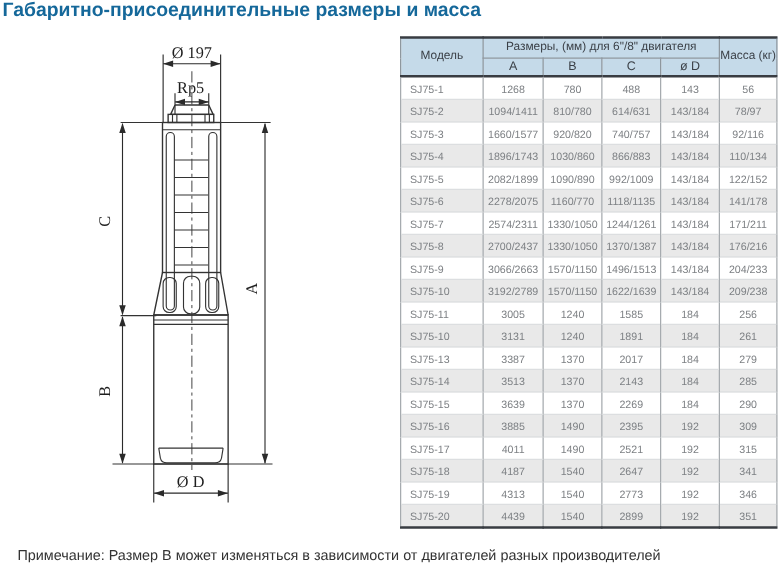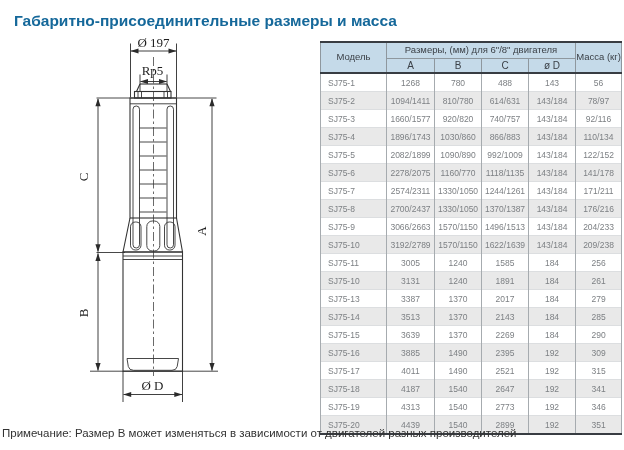--- a/index.html
+++ b/index.html
@@ -1,33 +1,33 @@
 <!DOCTYPE html>
 <html><head>
 <meta charset="utf-8">
 <style>
   html,body { margin:0; padding:0; background:#ffffff; }
   .canvas {
     position:relative; width:624px; height:450px; overflow:hidden;
     background:#ffffff; font-family:"Liberation Sans", sans-serif;
   }
   .title {
-    position:absolute; left:2px; top:0px; margin:12px;
+    position:absolute; left:2px; top:0px; margin:0;
     font-size:15.5px; font-weight:bold; color:#15689a; letter-spacing:0;
   }
   .drawing { position:absolute; left:0; top:0; }
   .dim-label { font-family:"Liberation Serif", serif; font-size:13px; fill:#1e1e1e; }
   .ln  { stroke:#333; stroke-width:1.1; fill:none; }
   .thin{ stroke:#333; stroke-width:0.9; fill:none; }
   .dim { stroke:#2b2b2b; stroke-width:0.9; fill:none; }
   .arr { fill:#2b2b2b; stroke:none; }
   .axis{ stroke:#444; stroke-width:0.8; fill:none; stroke-dasharray:9 3 2.5 3; }
 
   .dims-table {
-    position:absolute; left:320px; top:41px; width:301px;
+    position:absolute; left:320px; top:29px; width:301px;
     border-collapse:collapse; table-layout:fixed;
     border-top:2px solid #383c42; border-bottom:2px solid #383c42;
     border-left:1px solid #9aa0a4; border-right:1px solid #9aa0a4;
   }
   .dims-table th {
     background:#c5dae9; color:#3b4047; font-weight:normal;
     font-size:9.5px; padding:0; border:1px solid #8e979e; line-height:1.15;
   }
   .dims-table .th-group { height:15px; white-space:nowrap; }
   .dims-table .subhead th { height:13px; font-size:10px; }
@@ -35,21 +35,21 @@
   .dims-table th[rowspan] { border-bottom:2px solid #383c42; }
   .dims-table tbody td {
     height:17px; padding:0; text-align:center; color:#7d8084; font-size:8.5px;
     border-left:1px solid #a6abaf; border-right:1px solid #a6abaf;
     border-top:1px solid #dcdee0;
   }
   .dims-table tbody td:first-child { text-align:left; padding-left:7px; }
   .dims-table tbody tr:nth-child(even) { background:#e9e9e9; }
 
   .note {
-    position:absolute; left:2px; top:427px; margin:0;
+    position:absolute; left:2px; top:427px; margin:12px;
     font-size:11.5px; color:#333333;
   }
 </style>
 </head>
 <body>
 
 <div class="canvas">
 
   <h1 class="title">Габаритно-присоединительные размеры и масса</h1>
 

